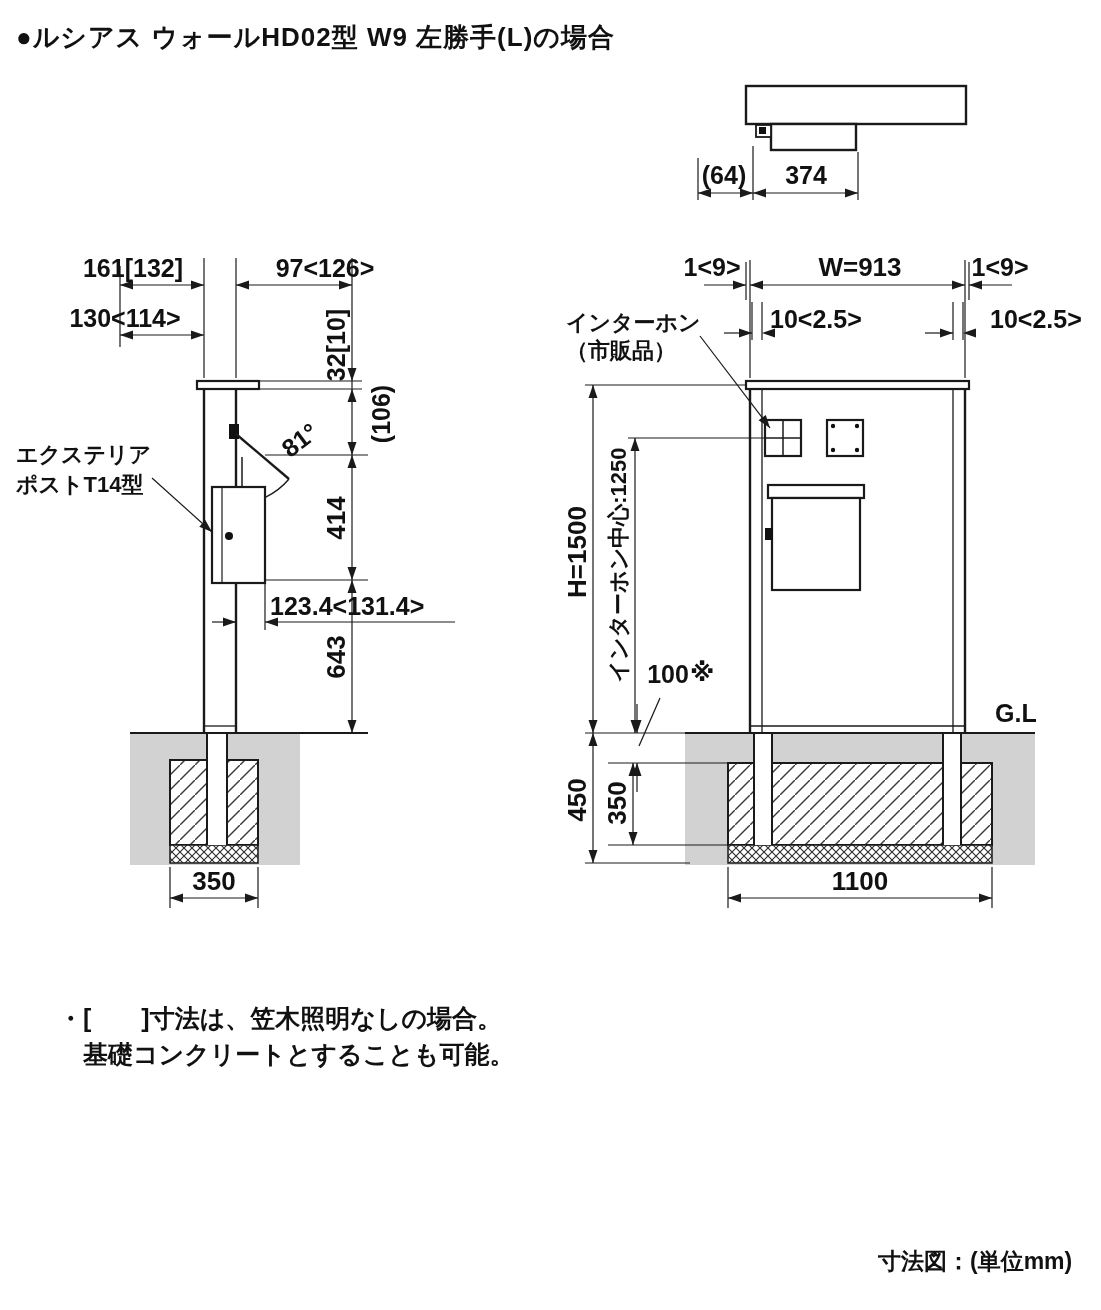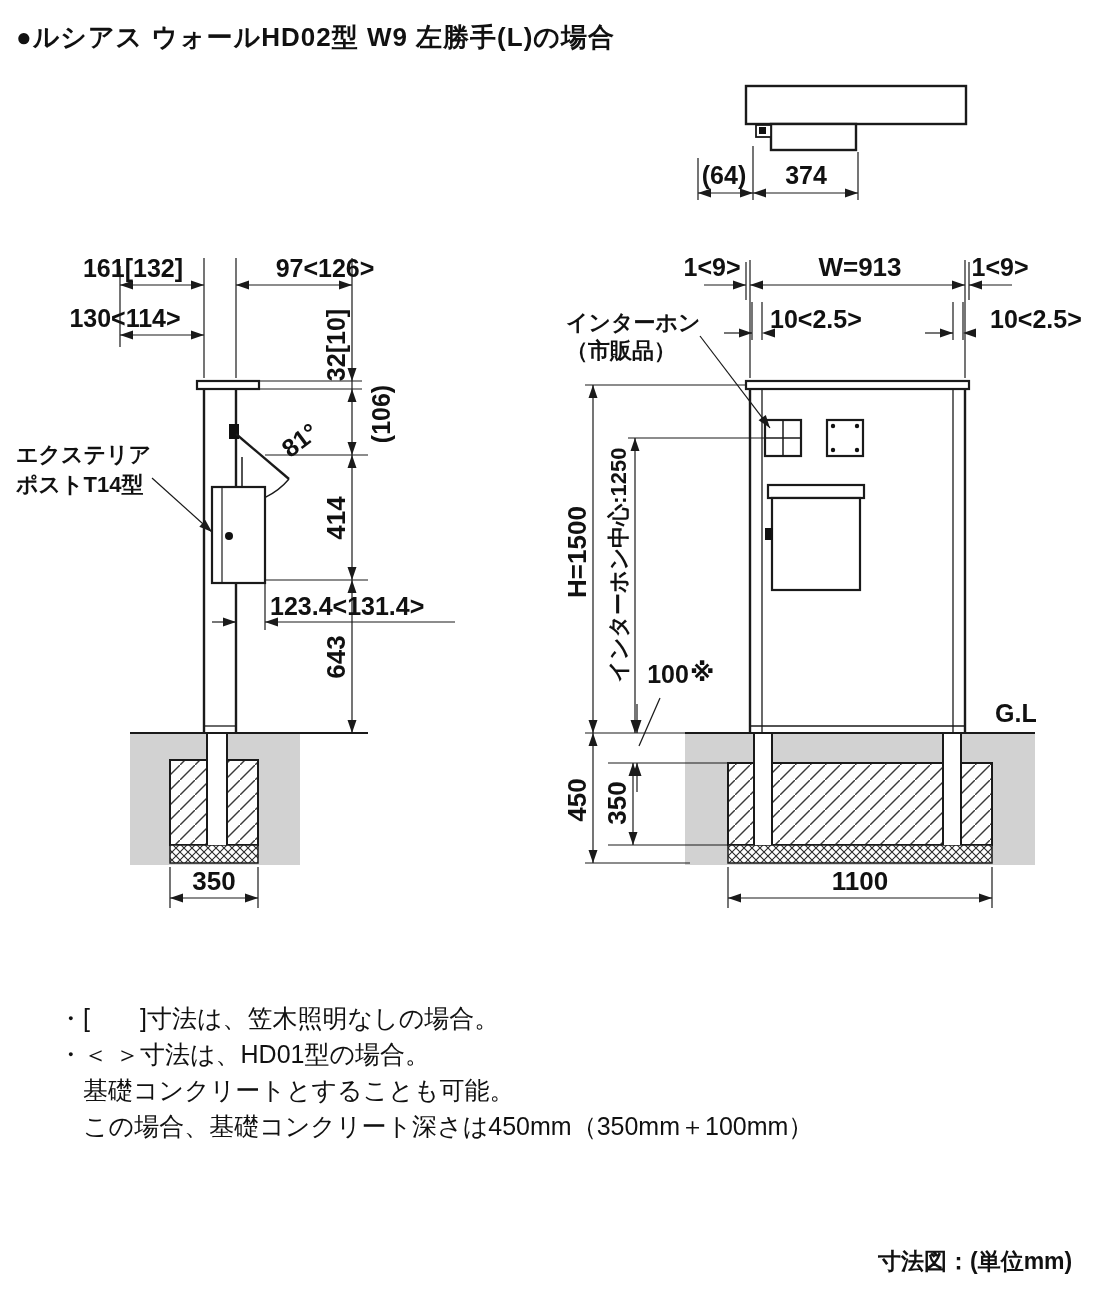--- a/index.html
+++ b/index.html
@@ -1,19 +1,19 @@
 <!DOCTYPE html>
 <html><head>
 <meta charset="utf-8">
 <style>
   html,body{margin:0;padding:0;background:#fff;}
   .page{position:relative;width:1101px;height:1310px;background:#fff;overflow:hidden;
         font-family:"Liberation Sans","DejaVu Sans",sans-serif;color:#111;}
   .title{position:absolute;left:16px;top:20px;font-size:26px;font-weight:700;letter-spacing:1px;}
-  .notes{position:absolute;left:58px;top:1000px;font-size:25px;font-weight:400;line-height:36px;}
+  .notes{position:absolute;left:58px;top:1000px;font-size:25px;font-weight:700;line-height:36px;}
   .notes div{white-space:pre;}
   .footer{position:absolute;left:878px;top:1246px;font-size:23px;font-weight:700;text-align:center;}
   svg{position:absolute;left:0;top:0;}
   svg text{fill:#111;stroke:none;font-family:"Liberation Sans","DejaVu Sans",sans-serif;font-weight:700;}
   .dim{font-size:25px;}
   .dimlg{font-size:26px;}
   .lbl{font-size:22px;font-weight:600;}
 </style>
 </head>
 <body>
@@ -261,20 +261,18 @@
       <text class="dim" x="690" y="681" text-anchor="start">※</text>
       <text class="dim" x="995" y="722" text-anchor="start">G.L</text>
       <text class="dimlg" transform="translate(586,800) rotate(-90)" text-anchor="middle">450</text>
       <text class="dimlg" transform="translate(626,803) rotate(-90)" text-anchor="middle">350</text>
       <text class="dimlg" x="860" y="890" text-anchor="middle">1100</text>
     </g>
   </svg>
 
   <div class="notes">
     <div>・[　　]寸法は、笠木照明なしの場合。</div>
-    <div>・＜ ＞寸法は、HD01型の場合。</div>
     <div>　基礎コンクリートとすることも可能。</div>
-    <div>　この場合、基礎コンクリート深さは450mm（350mm＋100mm）</div>
   </div>
 
   <div class="footer">寸法図：(単位mm)</div>
 
 </div>
 
 </body></html>

